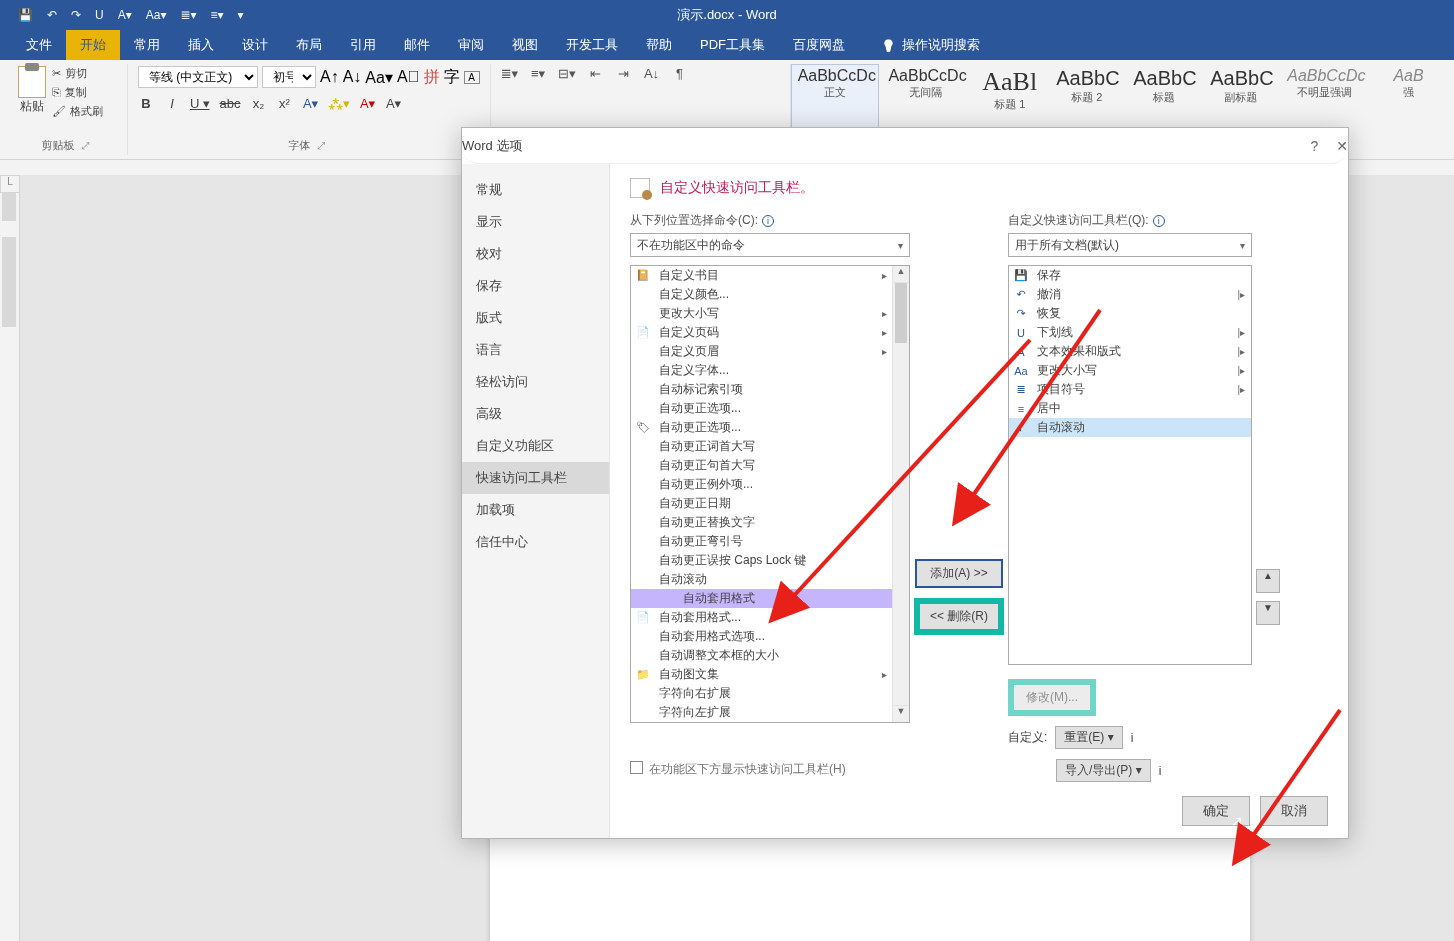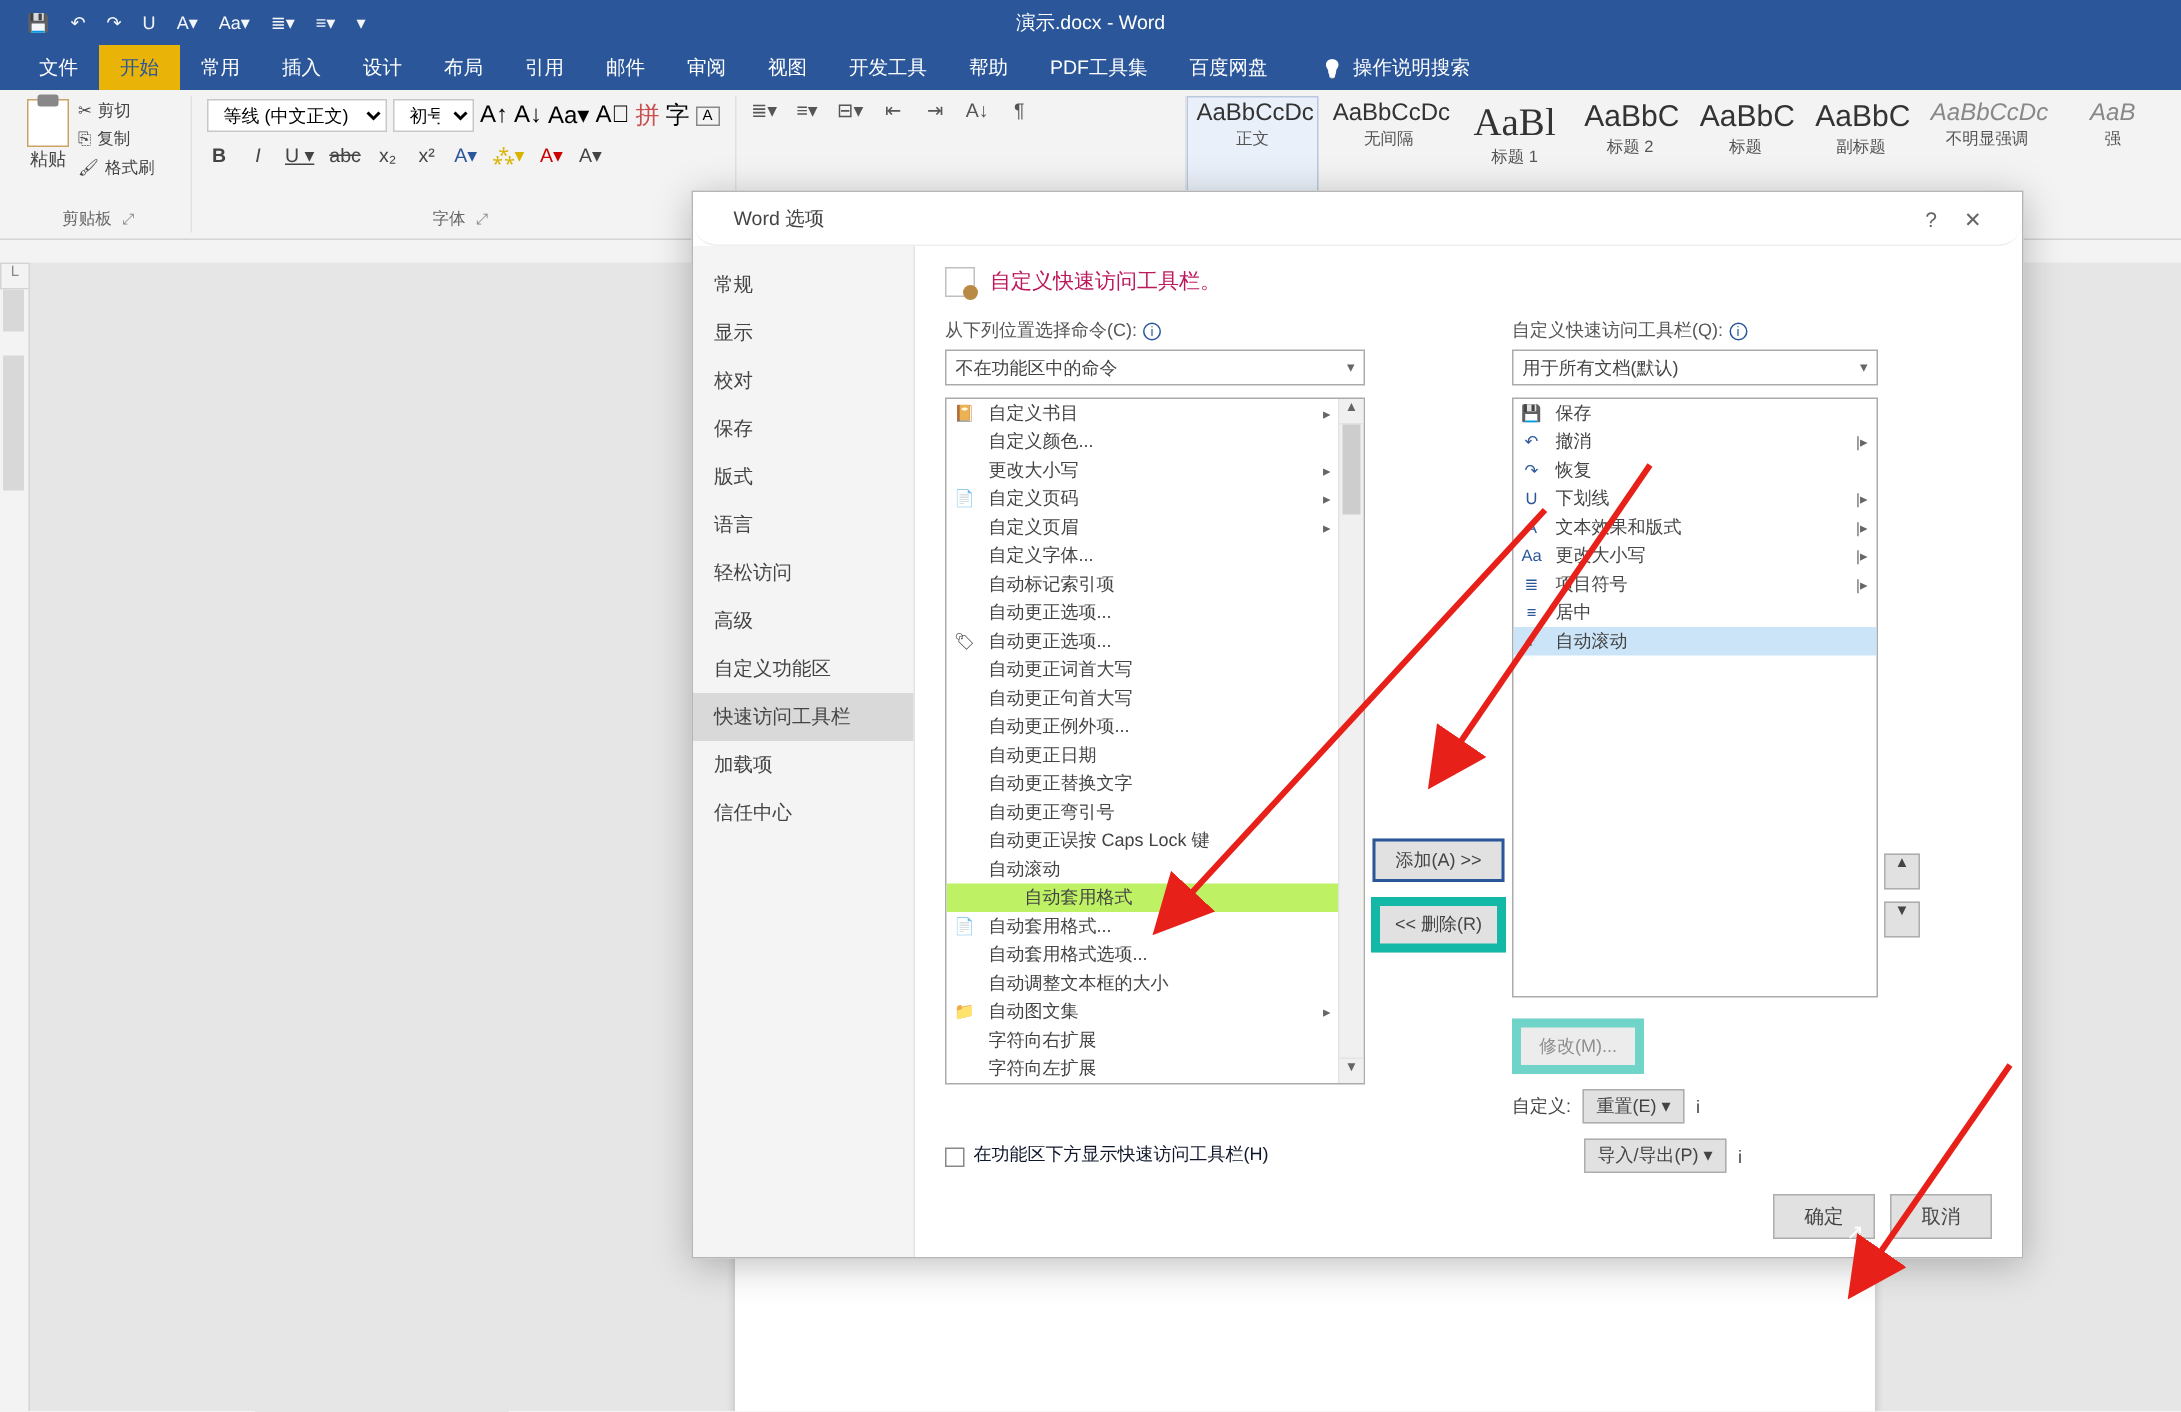--- a/index.html
+++ b/index.html
@@ -43,21 +43,21 @@
 
 
 .doc-area { position: absolute; top: 175px; left: 0; right: 0; bottom: 0; background: #e6e6e6; overflow: hidden; }
 .ruler-corner { position: absolute; top: 0; left: 0; width: 20px; height: 18px; background: #f3f3f3; border: 1px solid #d4d4d4; font-size: 10px; text-align: center; color: #888; }
 .vruler { position: absolute; top: 18px; left: 0; width: 20px; bottom: 0; background: #f3f3f3; border-right: 1px solid #d4d4d4; }
 .vruler-margin { position: absolute; left: 2px; width: 14px; background: #d8d8d8; }
 .page { position: absolute; top: 20px; left: 490px; width: 760px; height: 950px; background: #fff; box-shadow: 0 0 6px rgba(0,0,0,0.2); }
 
 
 .dialog { position: absolute; top: 127px; left: 461px; width: 888px; height: 712px; background: #fff; border: 1px solid #b5b5b5; box-shadow: 0 4px 24px rgba(0,0,0,0.25); display: flex; flex-direction: column; }
-.dlg-title { height: 36px; display: flex; align-items: center; justify-content: space-between; padding: 0 27px; font-size: 13px; color: #444; border-bottom: 1px solid #eee; border-radius: 16px; }
+.dlg-title { height: 36px; display: flex; align-items: center; justify-content: space-between; padding: 0 0; font-size: 13px; color: #444; border-bottom: 1px solid #eee; border-radius: 16px; }
 .dlg-close { display: flex; gap: 18px; font-size: 14px; color: #666; }
 .dlg-close span { cursor: pointer; }
 .dlg-body { flex: 1; display: flex; }
 
 .dlg-nav { width: 148px; background: #f4f4f4; border-right: 1px solid #e4e4e4; padding-top: 10px; }
 .dlg-nav-item { padding: 7px 14px; font-size: 13px; color: #444; cursor: pointer; }
 .dlg-nav-item.sel { background: #d9d9d9; }
 
 .dlg-main { flex: 1; padding: 14px 20px; position: relative; font-size: 13px; color: #444; }
 .dlg-heading { display: flex; align-items: center; gap: 10px; font-size: 14px; color: #be185d; margin-bottom: 14px; }
@@ -77,32 +77,32 @@
 .combo .chev { font-size: 10px; color: #666; }
 
 .listbox { border: 1px solid #ababab; background: #fff; height: 458px; overflow: hidden; position: relative; }
 .listbox.right-list { height: 400px; }
 .list-scroll { position: absolute; right: 0; top: 0; bottom: 0; width: 17px; background: #f0f0f0; border-left: 1px solid #e3e3e3; }
 .list-scroll .sbtn { height: 17px; text-align: center; font-size: 9px; color: #666; background: #f0f0f0; border-bottom: 1px solid #e3e3e3; }
 .list-scroll .thumb { position: absolute; top: 17px; left: 2px; right: 2px; height: 60px; background: #cdcdcd; }
 .lb-item { display: flex; align-items: center; padding: 2px 4px; font-size: 12px; color: #444; height: 19px; position: relative; }
 .lb-item .licon { width: 16px; height: 14px; margin-right: 8px; flex-shrink: 0; display: flex; align-items: center; justify-content: center; font-size: 11px; }
 .lb-item .arrow { position: absolute; right: 22px; font-size: 10px; color: #666; }
-.lb-item.sel { background: #bef264; padding-left: 28px; }
+.lb-item.sel { background: #c4b5fd; padding-left: 28px; }
 .lb-item.sel-blue { background: #cce4f7; }
 
 .mid-btn { border: 6px solid #14b8a6; background: #e1e1e1; padding: 4px 10px; font-size: 12px; cursor: pointer; min-width: 88px; text-align: center; }
 .mid-btn.focus { border: 2px solid #2b579a; background: #e1e1e1; }
 .sq-btn { width: 24px; height: 24px; border: 1px solid #adadad; background: #e1e1e1; text-align: center; font-size: 10px; cursor: pointer; }
 
 .below-right { margin-top: 14px; display: flex; flex-direction: column; gap: 10px; align-items: flex-start; }
 .below-right .mrow { display: flex; align-items: center; gap: 8px; font-size: 12px; }
 .small-combo { border: 1px solid #adadad; background: #e1e1e1; padding: 2px 8px; font-size: 12px; display: inline-flex; align-items: center; gap: 6px; }
 
-.dlg-checkbox-row { position: absolute; bottom: 60px; left: 20px; font-size: 12px; color: #0f172a; display: flex; align-items: flex-end; gap: 6px; }
+.dlg-checkbox-row { position: absolute; bottom: 60px; left: 20px; font-size: 12px; color: #737373; display: flex; align-items: flex-start; gap: 6px; }
 .chk { width: 13px; height: 13px; border: 1px solid #888; background: #fff; }
 
 .dlg-footer { position: absolute; bottom: 12px; right: 20px; display: flex; gap: 10px; }
 .dlg-btn { border: 1px solid #adadad; background: #e1e1e1; padding: 5px 20px; font-size: 13px; cursor: pointer; }
 .dlg-btn.primary { background: #e1e1e1; border: 1px solid #adadad; position: relative; }
 .dlg-btn.primary::after { content: "↖"; position: absolute; font-size: 14px; color: #fff; right: 6px; bottom: -4px; transform: scaleX(-1); }
 
 
 .arrow-red { position: absolute; pointer-events: none; }
 .arrow-red svg { overflow: visible; }

